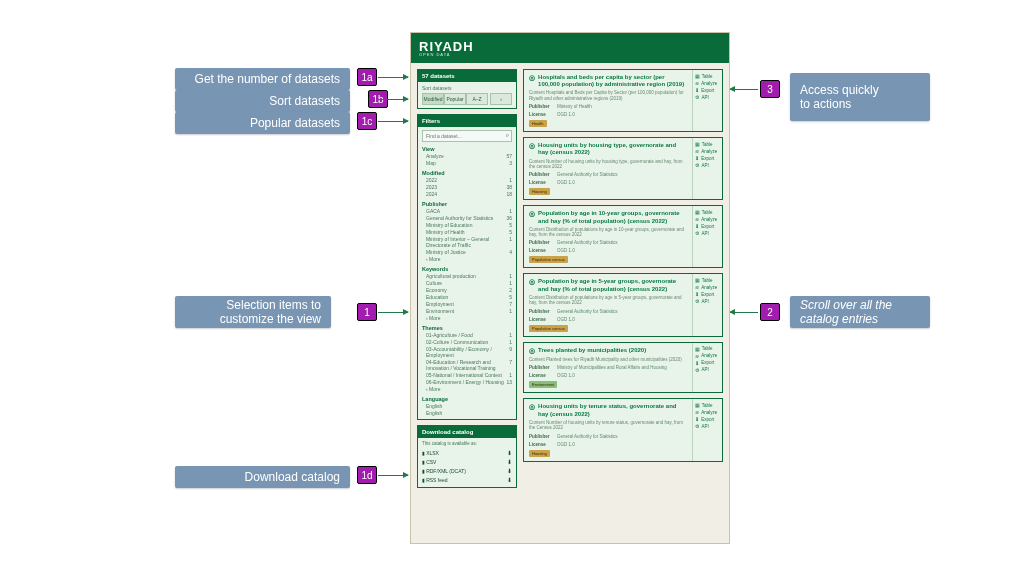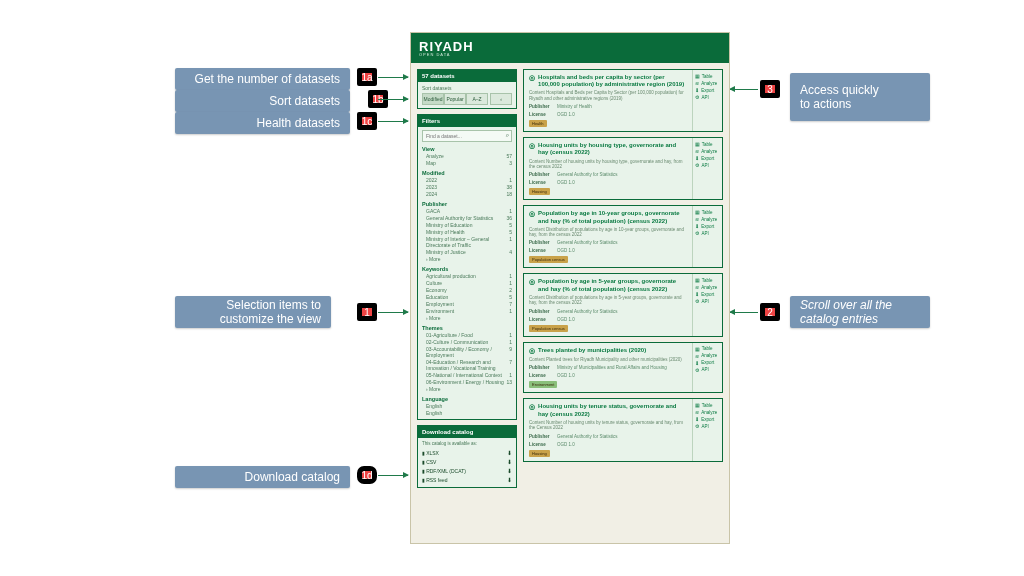--- a/index.html
+++ b/index.html
@@ -16,26 +16,26 @@
     display: flex;
     align-items: center;
     justify-content: flex-end;
     box-shadow: 0 1px 2px rgba(0,0,0,.2);
     white-space: pre-line;
     line-height: 1.2;
   }
   .callout.right-side { justify-content: flex-start; }
   .badge {
     position: absolute;
-    background: #ef4444;
+    background: #a21caf;
     color: #fff;
     width: 20px; height: 18px;
     font-size: 10px;
     display: flex; align-items: center; justify-content: center;
-    border: 5px solid #000000;
+    border: 1px solid #000000;
     border-radius: 2px;
   }
   .arrow-line { position: absolute; height: 1px; background: #1f7a4a; }
   .arrow-line::after {
     content: ""; position: absolute; right: -1px; top: -3px;
     border-left: 6px solid #1f7a4a; border-top: 3.5px solid transparent; border-bottom: 3.5px solid transparent;
   }
   .arrow-line.rev::after { right: auto; left: -1px; border-left: none; border-right: 6px solid #1f7a4a; }
 
   
@@ -97,31 +97,31 @@
 <body>
 
 <div class="callout" style="left:175px; top:68px; width:175px;">Get the number of datasets</div>
 <div class="badge" style="left:357px; top:68px;">1a</div>
 <div class="arrow-line" style="left:378px; top:77px; width:30px;"></div>
 
 <div class="callout" style="left:175px; top:90px; width:175px;">Sort datasets</div>
 <div class="badge" style="left:368px; top:90px;">1b</div>
 <div class="arrow-line" style="left:378px; top:99px; width:30px;"></div>
 
-<div class="callout" style="left:175px; top:112px; width:175px;">Health datasets</div>
+<div class="callout" style="left:175px; top:112px; width:175px;">Popular datasets</div>
 <div class="badge" style="left:357px; top:112px;">1c</div>
 <div class="arrow-line" style="left:378px; top:121px; width:30px;"></div>
 
 <div class="callout" style="left:175px; top:296px; width:156px; height:32px; text-align:right;">Selection items to
 customize the view</div>
 <div class="badge" style="left:357px; top:303px;">1</div>
 <div class="arrow-line" style="left:378px; top:312px; width:30px;"></div>
 
 <div class="callout" style="left:175px; top:466px; width:175px;">Download catalog</div>
-<div class="badge" style="left:357px; top:466px;border-radius:7px;">1d</div>
+<div class="badge" style="left:357px; top:466px;">1d</div>
 <div class="arrow-line" style="left:378px; top:475px; width:30px;"></div>
 
 <div class="badge" style="left:760px; top:80px;">3</div>
 <div class="callout right-side" style="left:790px; top:73px; width:140px; height:48px;">Access quickly
 to actions</div>
 <div class="arrow-line rev" style="left:730px; top:89px; width:28px;"></div>
 
 <div class="badge" style="left:760px; top:303px;">2</div>
 <div class="callout right-side" style="left:790px; top:296px; width:140px; height:32px;font-style:italic;">Scroll over all the
 catalog entries</div>

